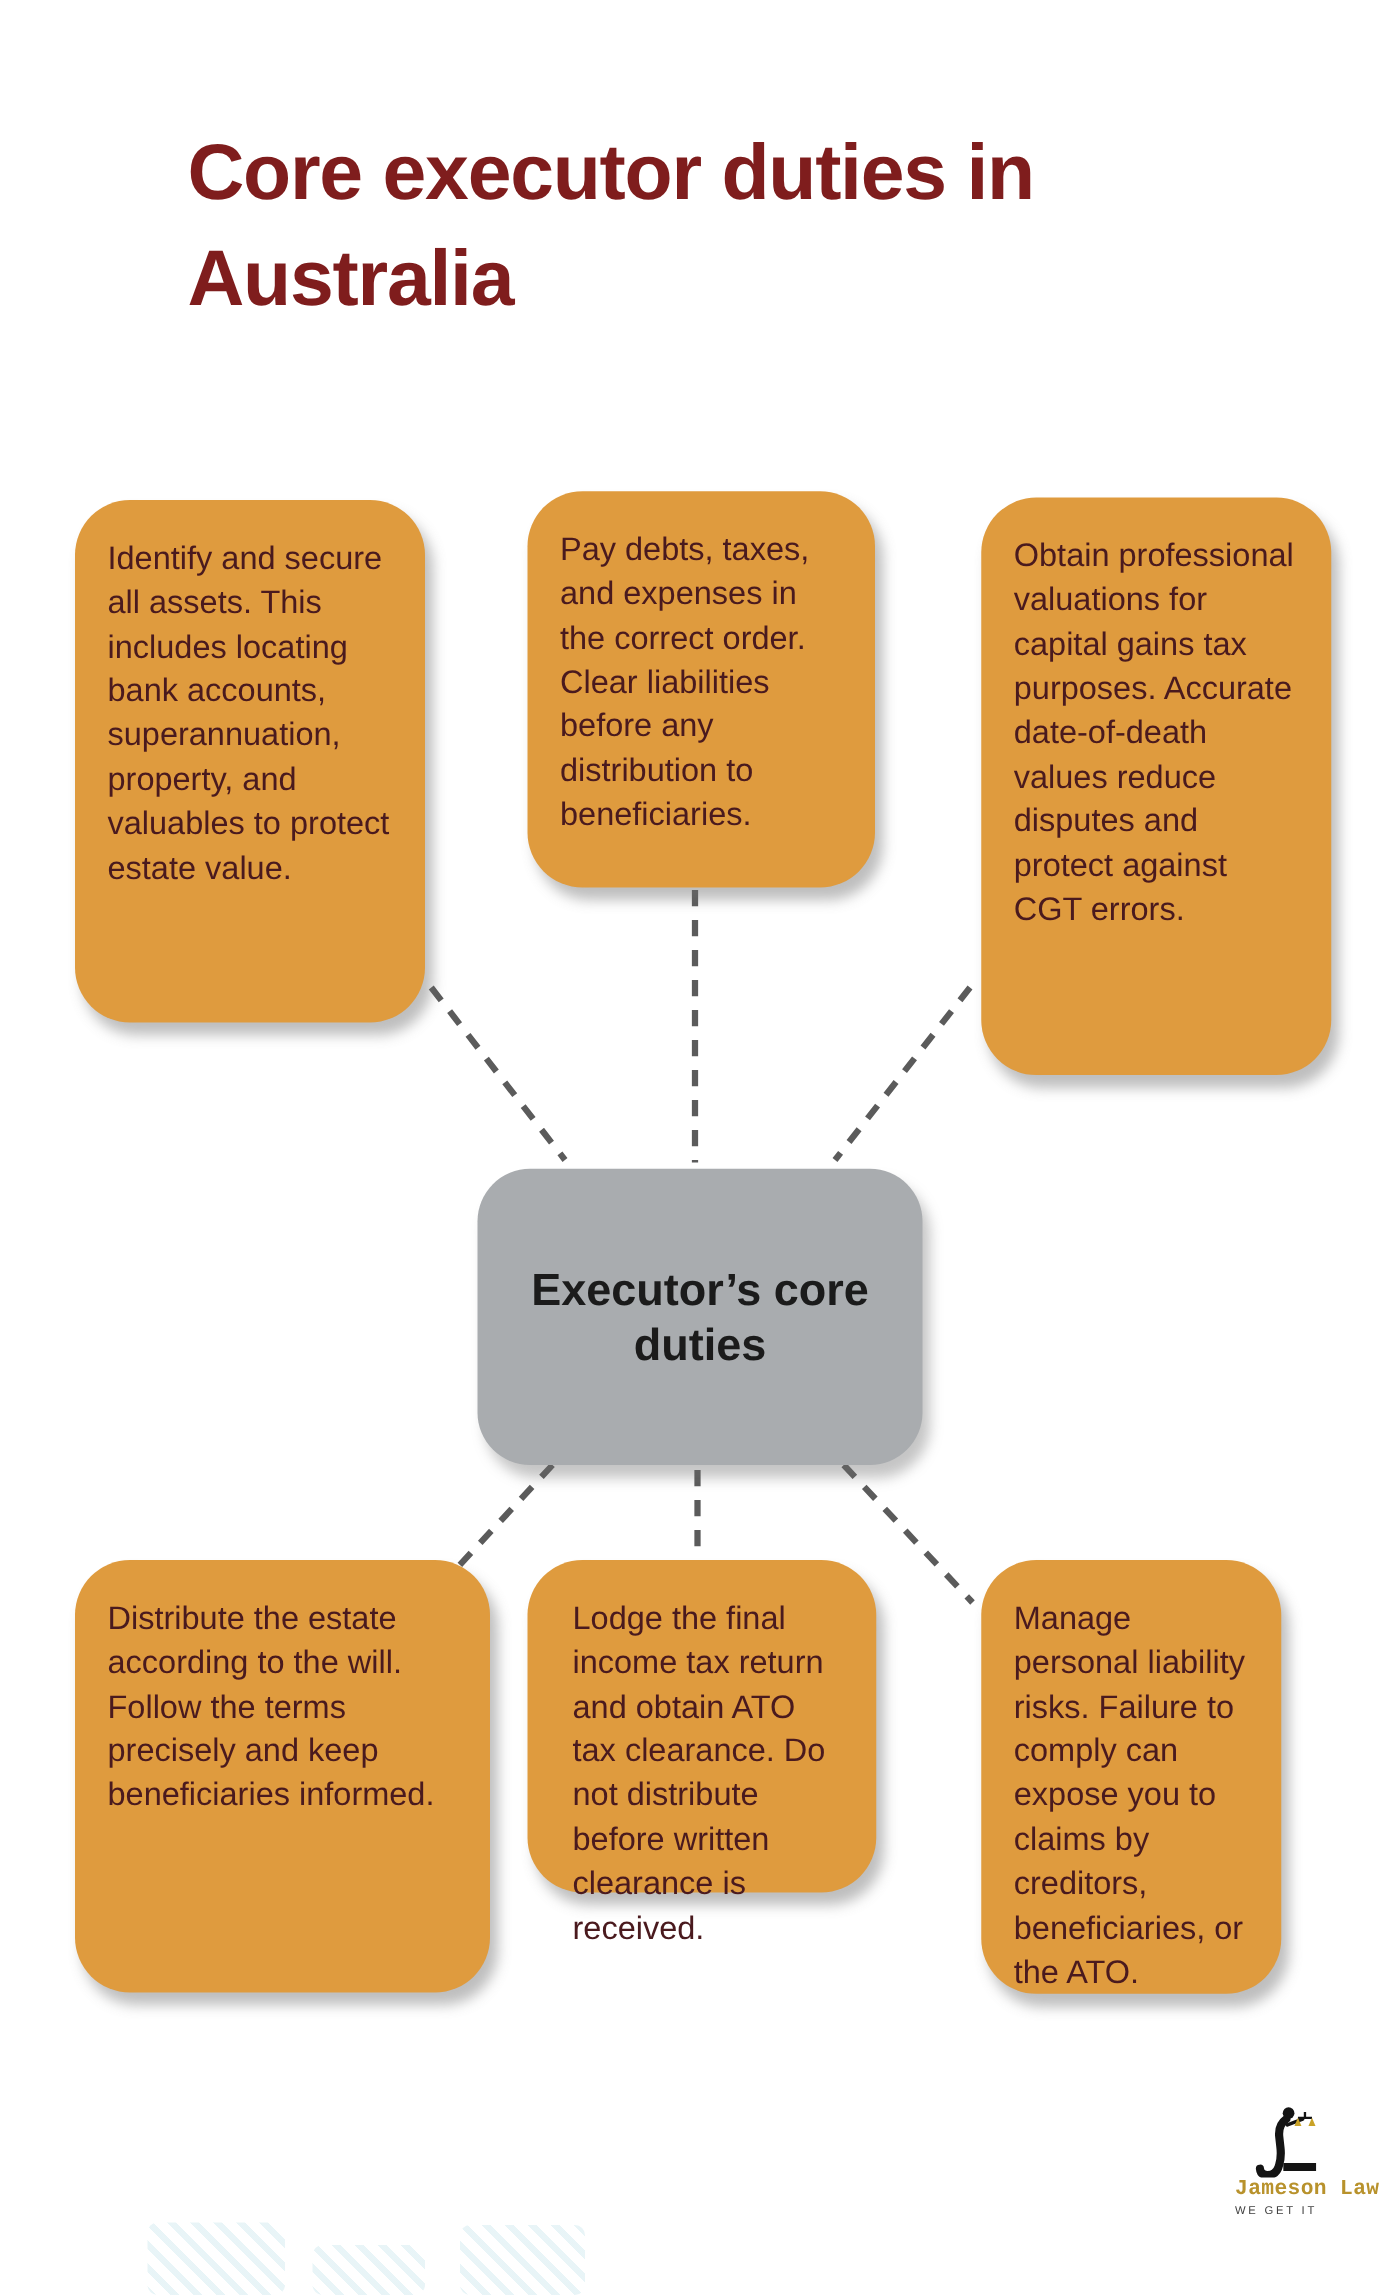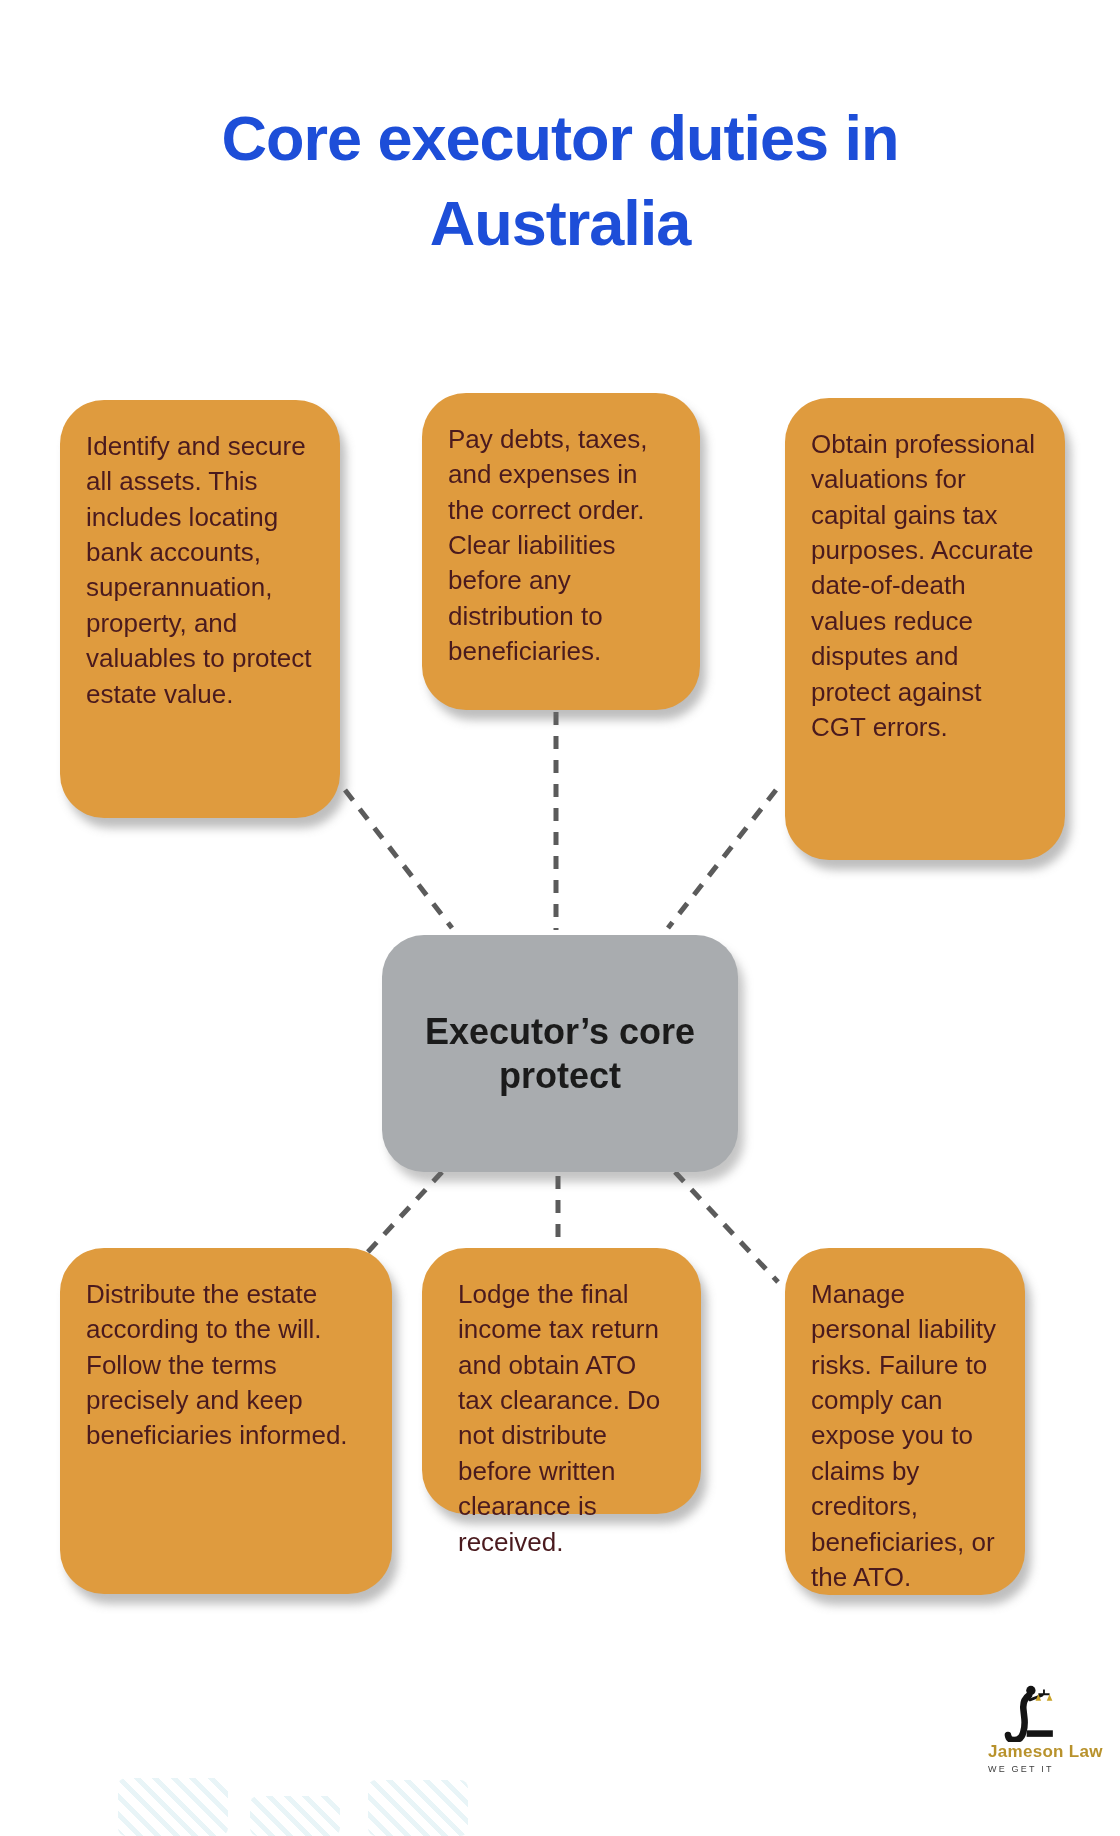--- a/index.html
+++ b/index.html
@@ -10,26 +10,26 @@
     background:#ffffff;
     overflow:hidden;
     font-family:"Liberation Sans", sans-serif;
   }
   .title{
     position:absolute;
     top:96px;
     left:150px;
     width:820px;
     margin:0;
-    text-align:center;
+    text-align:left;
     font-size:63px;
     line-height:85px;
     font-weight:bold;
     letter-spacing:-1px;
-    color:#1d4ed8;
+    color:#7f1d1d;
   }
   .connectors{
     position:absolute;
     left:0; top:0;
     width:1120px; height:1836px;
     z-index:1;
   }
   .connectors line{
     stroke:#5b5b5b;
     stroke-width:5;
@@ -74,21 +74,21 @@
   }
   .logo{
     position:absolute;
     left:988px; top:1684px;
     width:120px;
     z-index:2;
     text-align:left;
   }
   .logo-figure{ display:block; margin-left:12px; }
   .logo-name{
-    font-family:Liberation Sans, sans-serif;
+    font-family:Liberation Mono, monospace;
     font-weight:bold;
     font-size:17px;
     color:#B8922C;
     letter-spacing:0.3px;
     white-space:nowrap;
   }
   .logo-tagline{
     font-size:9px;
     letter-spacing:2.2px;
     color:#3f3f3f;
@@ -125,21 +125,21 @@
     <line x1="675" y1="1172" x2="778" y2="1282"></line>
   </svg>
 
   <div class="card" id="card-1">Identify and secure all assets. This includes locating bank accounts, superannuation, property, and valuables to protect estate value.</div>
 
   <div class="card" id="card-2">Pay debts, taxes, and expenses in the correct order. Clear liabilities before any distribution to beneficiaries.</div>
 
   <div class="card" id="card-3">Obtain professional valuations for capital gains tax purposes. Accurate date-of-death values reduce disputes and protect against CGT errors.</div>
 
   <div class="center-card">
-    <span>Executor’s core protect</span>
+    <span>Executor’s core duties</span>
   </div>
 
   <div class="card" id="card-4">Distribute the estate according to the will. Follow the terms precisely and keep beneficiaries informed.</div>
 
   <div class="card" id="card-5">Lodge the final income tax return and obtain ATO tax clearance. Do not distribute before written clearance is received.</div>
 
   <div class="card" id="card-6">Manage personal liability risks. Failure to comply can expose you to claims by creditors, beneficiaries, or the ATO.</div>
 
   <div class="logo">
     <svg class="logo-figure" width="58" height="58" viewBox="0 0 60 62" xmlns="http://www.w3.org/2000/svg">

